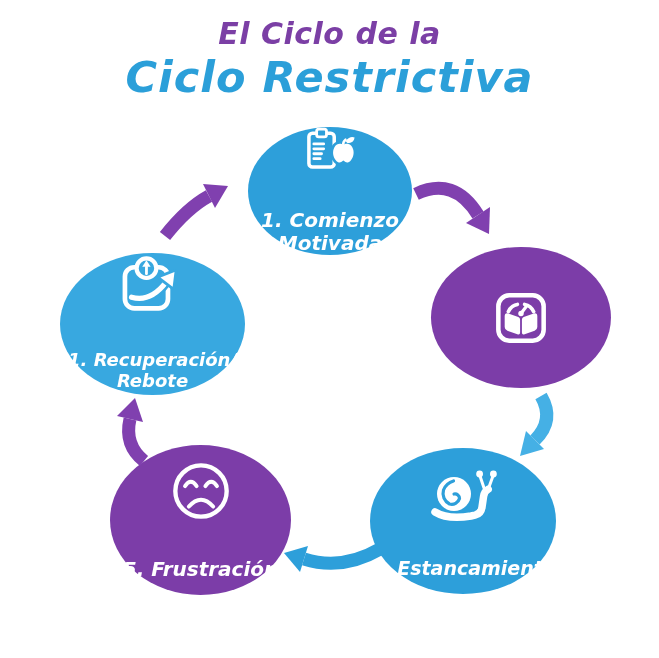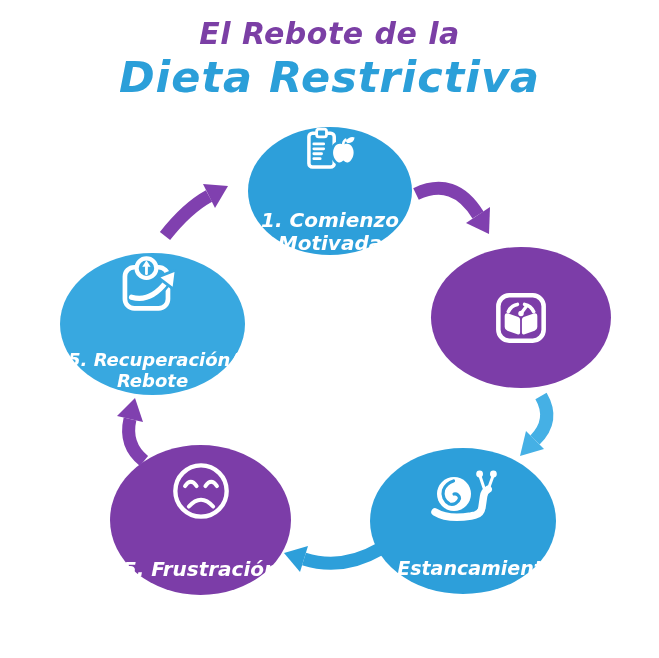--- a/index.html
+++ b/index.html
@@ -37,22 +37,22 @@
   .ab{stroke:var(--arrow-blue);}   .abf{fill:var(--arrow-blue);}
   .abm{stroke:var(--blue);}        .abmf{fill:var(--blue);}
   .shaft{fill:none;stroke-width:13;}
 </style>
 </head>
 <body>
 
 <div class="stage">
 
   <div class="titles">
-    <div class="t1">El Rebote de la</div>
-    <div class="t2">Dieta Restrictiva</div>
+    <div class="t1">El Ciclo de la</div>
+    <div class="t2">Ciclo Restrictiva</div>
   </div>
 
   <div class="node n1 c-blue">
     <svg class="icon" width="74" height="62" viewBox="0 0 76 66">
       <rect x="8" y="9" width="36" height="48" rx="5" fill="none" stroke="#fff" stroke-width="5"></rect>
       <rect x="19" y="3" width="14" height="11" rx="3" fill="currentColor" stroke="#fff" stroke-width="4"></rect>
       <path d="M15 24h14M15 31h14M15 38h11M15 45h9" stroke="#fff" stroke-width="4" stroke-linecap="round" fill="none"></path>
       <g stroke="currentColor" stroke-width="8" fill="currentColor" stroke-linejoin="round">
         <path d="M57 26c-3.5-3.5-9.5-2.5-12.5 2.5-3.5 6-2.5 14 2 19 2.5 3 5.5 3.5 7.5 2.2l3-2 3 2c2 1.3 5 .8 7.5-2.2 4.5-5 5.5-13 2-19-3-5-9-6-12.5-2.5z"></path>
         <path d="M60 20q7-8 13-5-1 8-10 8z"></path>
@@ -101,21 +101,21 @@
     <svg class="icon" width="70" height="58" viewBox="0 0 72 62">
       <rect x="6" y="12" width="46" height="44" rx="10" fill="none" stroke="#fff" stroke-width="5"></rect>
       <path d="M13 44q20 6 37-16" stroke="currentColor" stroke-width="11" fill="none"></path>
       <circle cx="29" cy="13" r="10.5" fill="currentColor" stroke="#fff" stroke-width="4.5"></circle>
       <path d="M29 19v-7" stroke="#fff" stroke-width="3" stroke-linecap="round"></path>
       <path d="M29 4.5l-4.5 7h9z" fill="#fff"></path>
       <path d="M13 44q20 6 37-16" stroke="#fff" stroke-width="5.5" fill="none" stroke-linecap="round"></path>
       <path d="M59 17L57 33 44 23Z" fill="currentColor" stroke="currentColor" stroke-width="6" stroke-linejoin="round"></path>
       <path d="M59 17L57 33 44 23Z" fill="#fff"></path>
     </svg>
-    <div class="label">5. Recuperación/
+    <div class="label">1. Recuperación/
 Rebote</div>
   </div>
 
   <svg class="arrow a12" width="100" height="85" viewBox="0 0 100 85">
     <path class="shaft ap" d="M8 24Q46 6 70 45"></path>
     <path class="apf" d="M81 64L82 37 58 53Z"></path>
   </svg>
   <svg class="arrow a23" width="65" height="78" viewBox="0 0 65 78">
     <path class="shaft ab" d="M36 6Q50 30 30 50"></path>
     <path class="abf" d="M15 66L39 59 21 41Z"></path>

